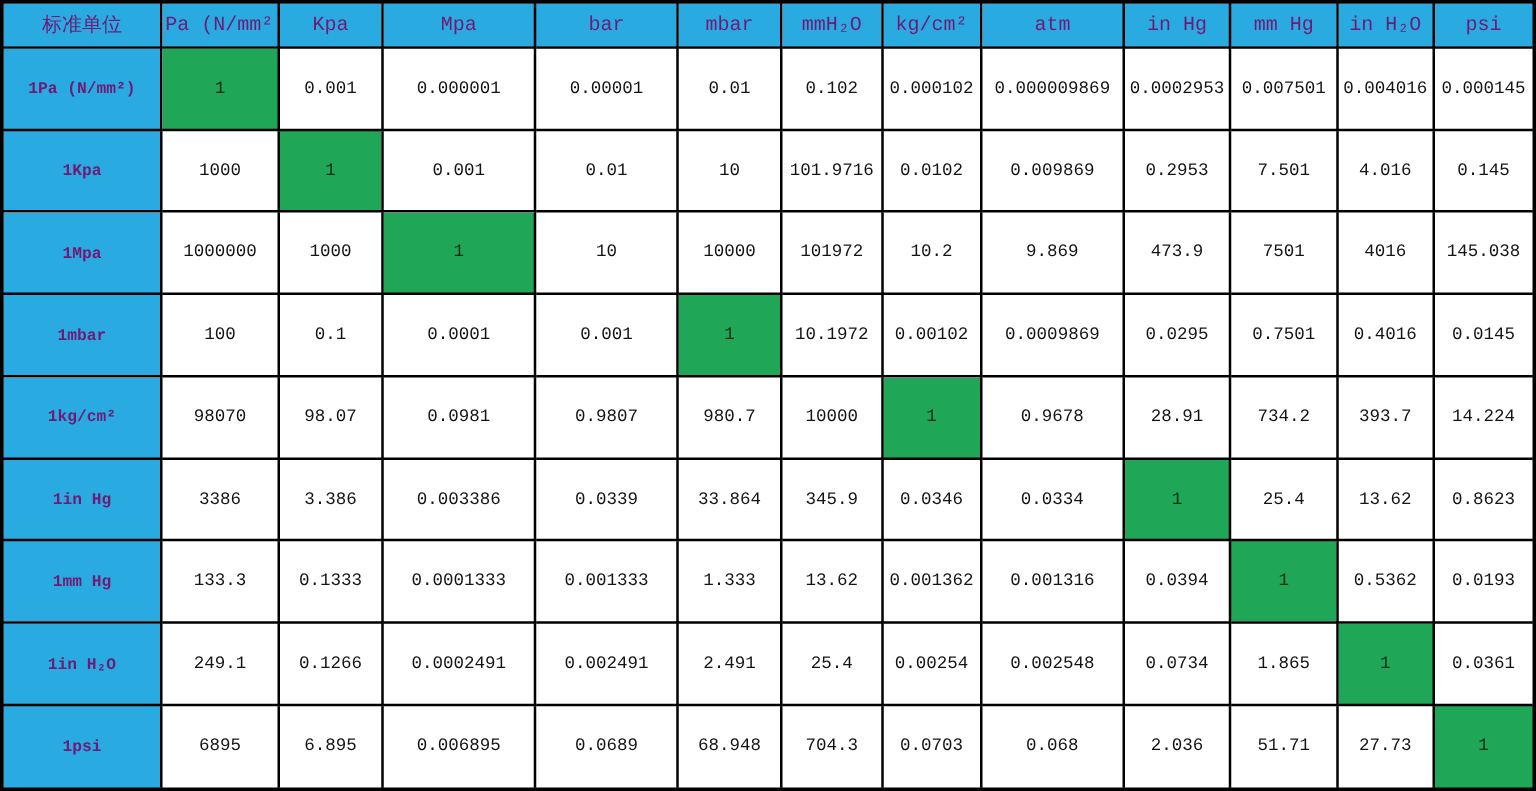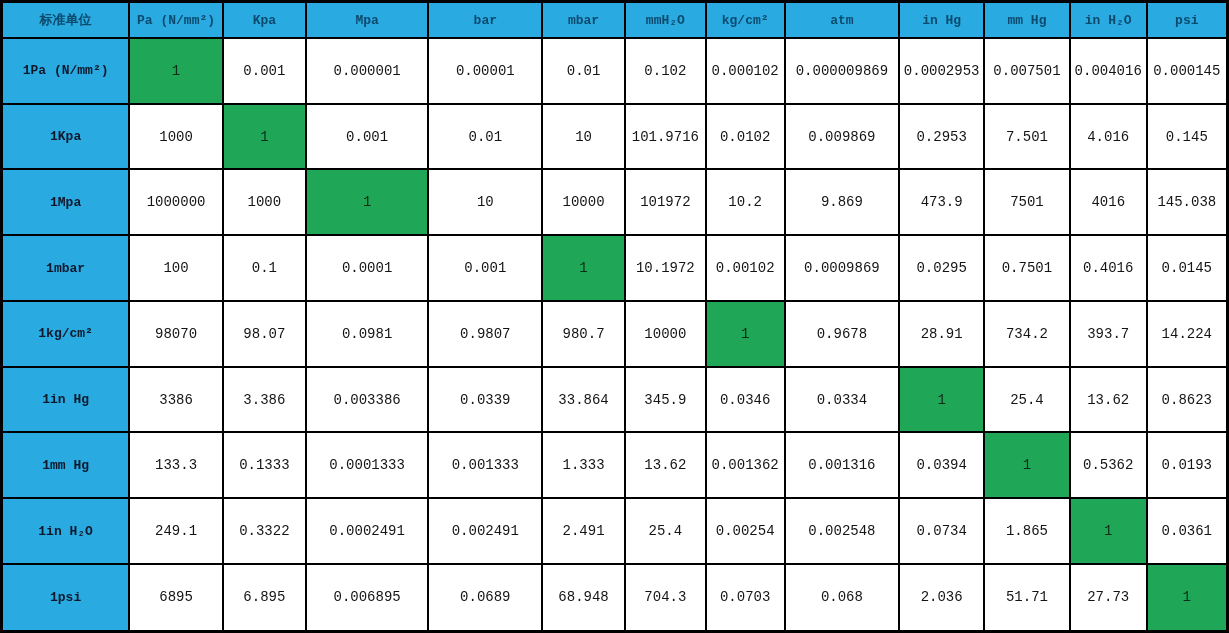--- a/index.html
+++ b/index.html
@@ -23,28 +23,28 @@
   #conv th, #conv td {
     border: 2px solid #000;
     text-align: center;
     vertical-align: middle;
     padding: 0 2px;
     overflow: hidden;
     white-space: nowrap;
   }
   #conv thead th {
     background: #29abe2;
-    color: #0c4a6e;
-    font-size: 13px;
-    font-weight: bold;
+    color: #701a75;
+    font-size: 16px;
+    font-weight: normal;
     height: 34px;
   }
   #conv tbody th.rowlabel {
     background: #29abe2;
-    color: #0f172a;
+    color: #701a75;
     font-size: 13px;
     font-weight: bold;
   }
   #conv td {
     background: #ffffff;
     color: #141414;
     font-size: 14px;
   }
   #conv td.diag {
     background: #1fa657;
@@ -189,21 +189,21 @@
         <td>0.001362</td>
         <td>0.001316</td>
         <td>0.0394</td>
         <td class="diag">1</td>
         <td>0.5362</td>
         <td>0.0193</td>
       </tr>
       <tr>
         <th class="rowlabel">1in H₂O</th>
         <td>249.1</td>
-        <td>0.3322</td>
+        <td>0.1266</td>
         <td>0.0002491</td>
         <td>0.002491</td>
         <td>2.491</td>
         <td>25.4</td>
         <td>0.00254</td>
         <td>0.002548</td>
         <td>0.0734</td>
         <td>1.865</td>
         <td class="diag">1</td>
         <td>0.0361</td>

